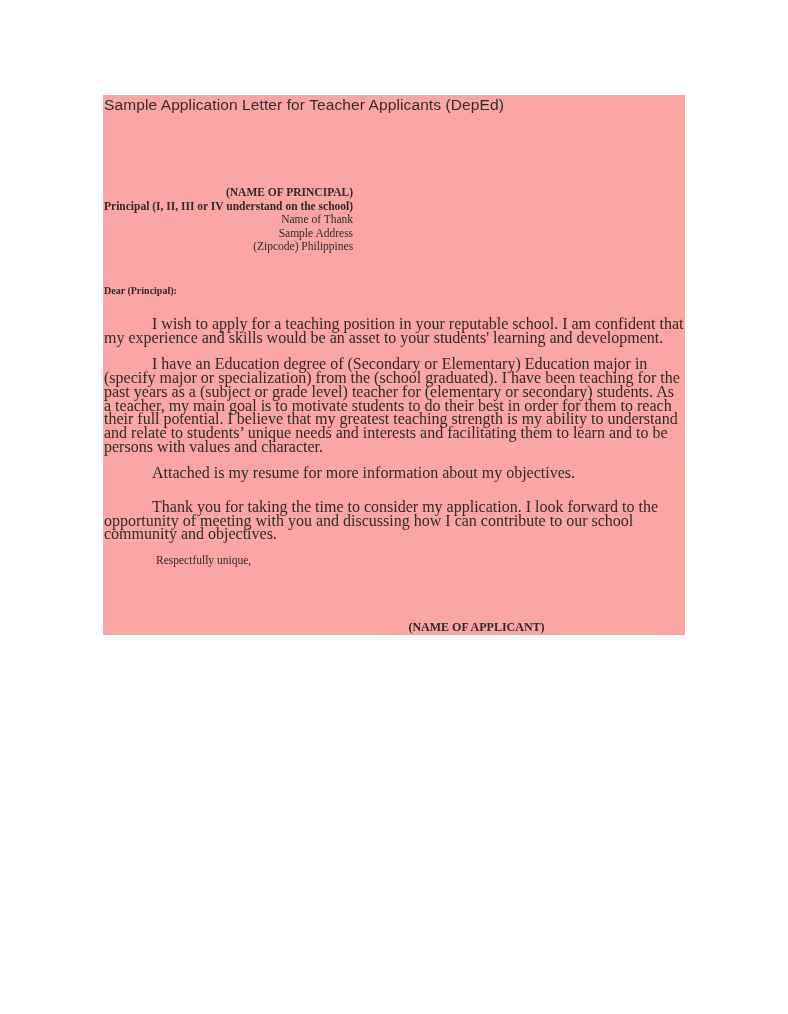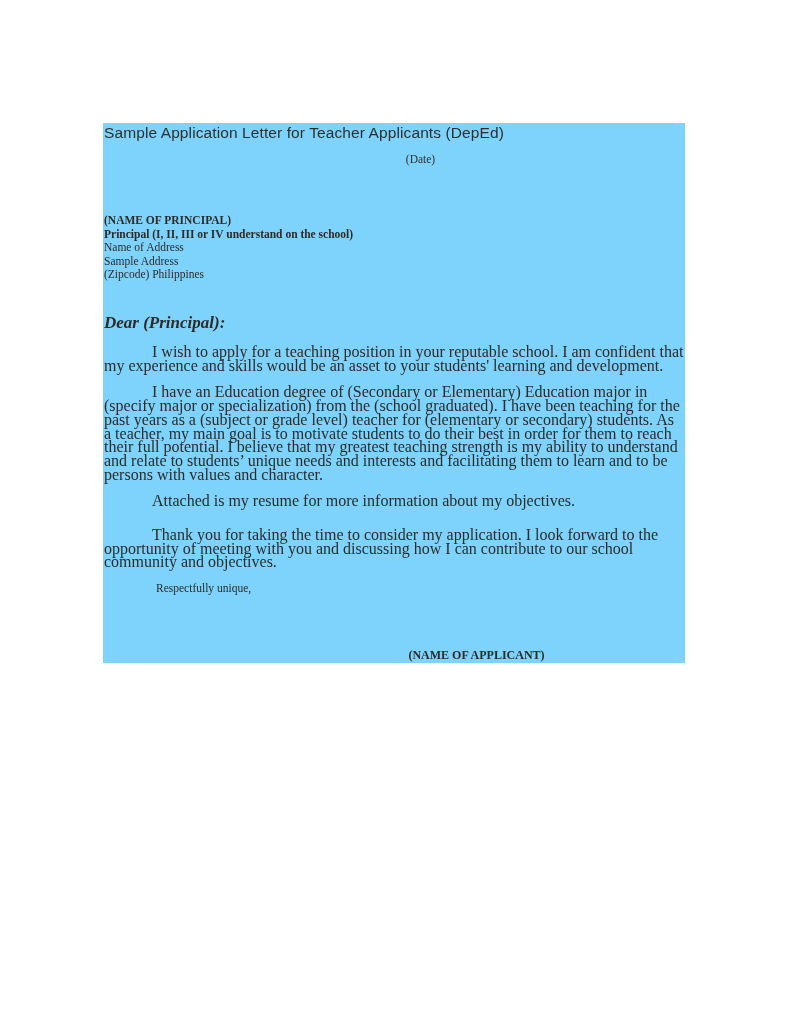--- a/index.html
+++ b/index.html
@@ -16,25 +16,24 @@
     -webkit-font-smoothing: antialiased;
   }
 
   
   #doc-panel {
     position: absolute;
     left: 103px;
     top: 95px;
     width: 582px;
     height: 540px;
-    background: #7dd3fc;
+    background: #fca5a5;
     box-sizing: border-box;
     padding: 0;
     overflow: hidden;
-    margin-top: 28px;
   }
 
   .inner {
     position: relative;
     width: 100%;
     height: 100%;
   }
 
   
   #doc-title {
@@ -61,34 +60,34 @@
   }
 
   
   #recipient-block {
     position: absolute;
     left: 1px;
     top: 91px;
     font-size: 11.5px;
     color: #2e2b27;
     line-height: 13.6px;
+    text-align: right;
   }
   #recipient-block .bold {
     font-weight: bold;
   }
 
   
   #salutation {
     position: absolute;
     left: 1px;
     top: 190px;
-    font-size: 17px;
+    font-size: 10px;
     font-weight: bold;
     color: #2e2b27;
-    font-style: italic;
   }
 
   
   #letter-body {
     position: absolute;
     left: 1px;
     top: 222px;
     width: 581px;
     font-size: 16px;
     color: #2e2b27;
@@ -125,26 +124,25 @@
   }
 </style>
 </head>
 <body>
 
 <div id="doc-panel">
   <div class="inner">
 
     <div id="doc-title">Sample Application Letter for Teacher Applicants (DepEd)</div>
 
-    <div id="date-line">(Date)</div>
 
     <div id="recipient-block">
       <div class="bold">(NAME OF PRINCIPAL)</div>
       <div class="bold">Principal (I, II, III or IV understand on the school)</div>
-      <div>Name of Address</div>
+      <div>Name of Thank</div>
       <div>Sample Address</div>
       <div>(Zipcode) Philippines</div>
     </div>
 
     <div id="salutation">Dear (Principal):</div>
 
     <div id="letter-body">
       <p class="p1">I wish to apply for a teaching position in your reputable school. I am confident that my experience and skills would be an asset to your students' learning and development.</p>
       <p class="p2">I have an Education degree of (Secondary or Elementary) Education major in (specify major or specialization) from the (school graduated). I have been teaching for the past years as a (subject or grade level) teacher for (elementary or secondary) students. As a teacher, my main goal is to motivate students to do their best in order for them to reach their full potential. I believe that my greatest teaching strength is my ability to understand and relate to students’ unique needs and interests and facilitating them to learn and to be persons with values and character.</p>
       <p class="p3">Attached is my resume for more information about my objectives.</p>

